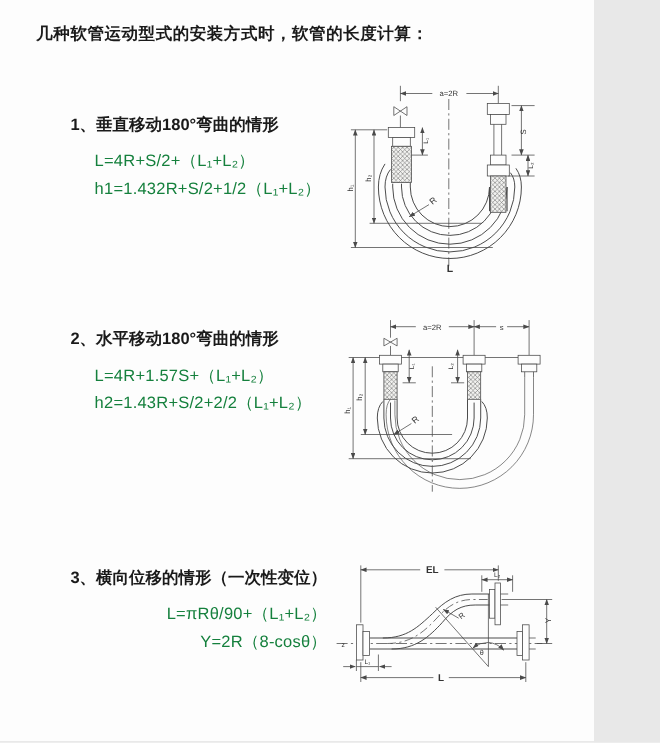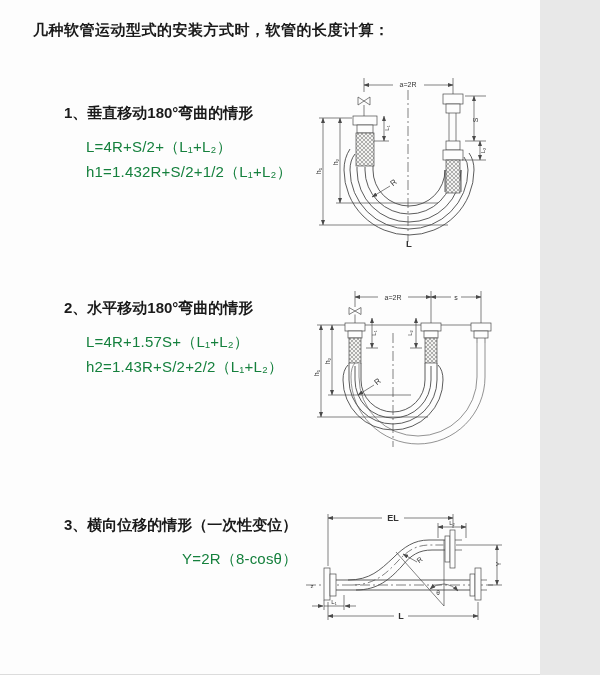--- a/index.html
+++ b/index.html
@@ -208,20 +208,21 @@
     <text x="148" y="14.8" font-size="7" text-anchor="middle">s</text>
     <text x="68" y="48" font-size="6" text-anchor="middle" transform="rotate(-90 68 48)">L₁</text>
     <text x="104" y="48" font-size="6" text-anchor="middle" transform="rotate(-90 104 48)">L₂</text>
     <text x="10.5" y="88" font-size="7" text-anchor="middle" transform="rotate(-90 10.5 88)">h₁</text>
     <text x="21.5" y="76" font-size="7" text-anchor="middle" transform="rotate(-90 21.5 76)">h₂</text>
     <text x="70" y="99" font-size="8" text-anchor="middle" transform="rotate(-40 70 97)">R</text>
   </svg>
 
   <section class="case" style="top:516px;text-align:right;">
     <div class="heading">3、横向位移的情形（一次性变位）</div>
+    <p class="formula">L=πRθ/90+（L₁+L₂）</p>
     <p class="formula">Y=2R（8-cosθ）</p>
   </section>
 
   <svg class="diagram" style="left:298px;top:500px;" width="302" height="150" viewBox="0 0 302 150">
     <g stroke="#4a4a4a" stroke-width="0.7" fill="none">
 
       <line x1="8" y1="85" x2="195" y2="85" stroke-dasharray="10 3 2 3"></line>
       <path stroke-dasharray="8 3 2 3" d="M54,85 C76,85 88,74 100,61 C110,50 119,45 132,45 L152,45"></path>
 
       <g>

